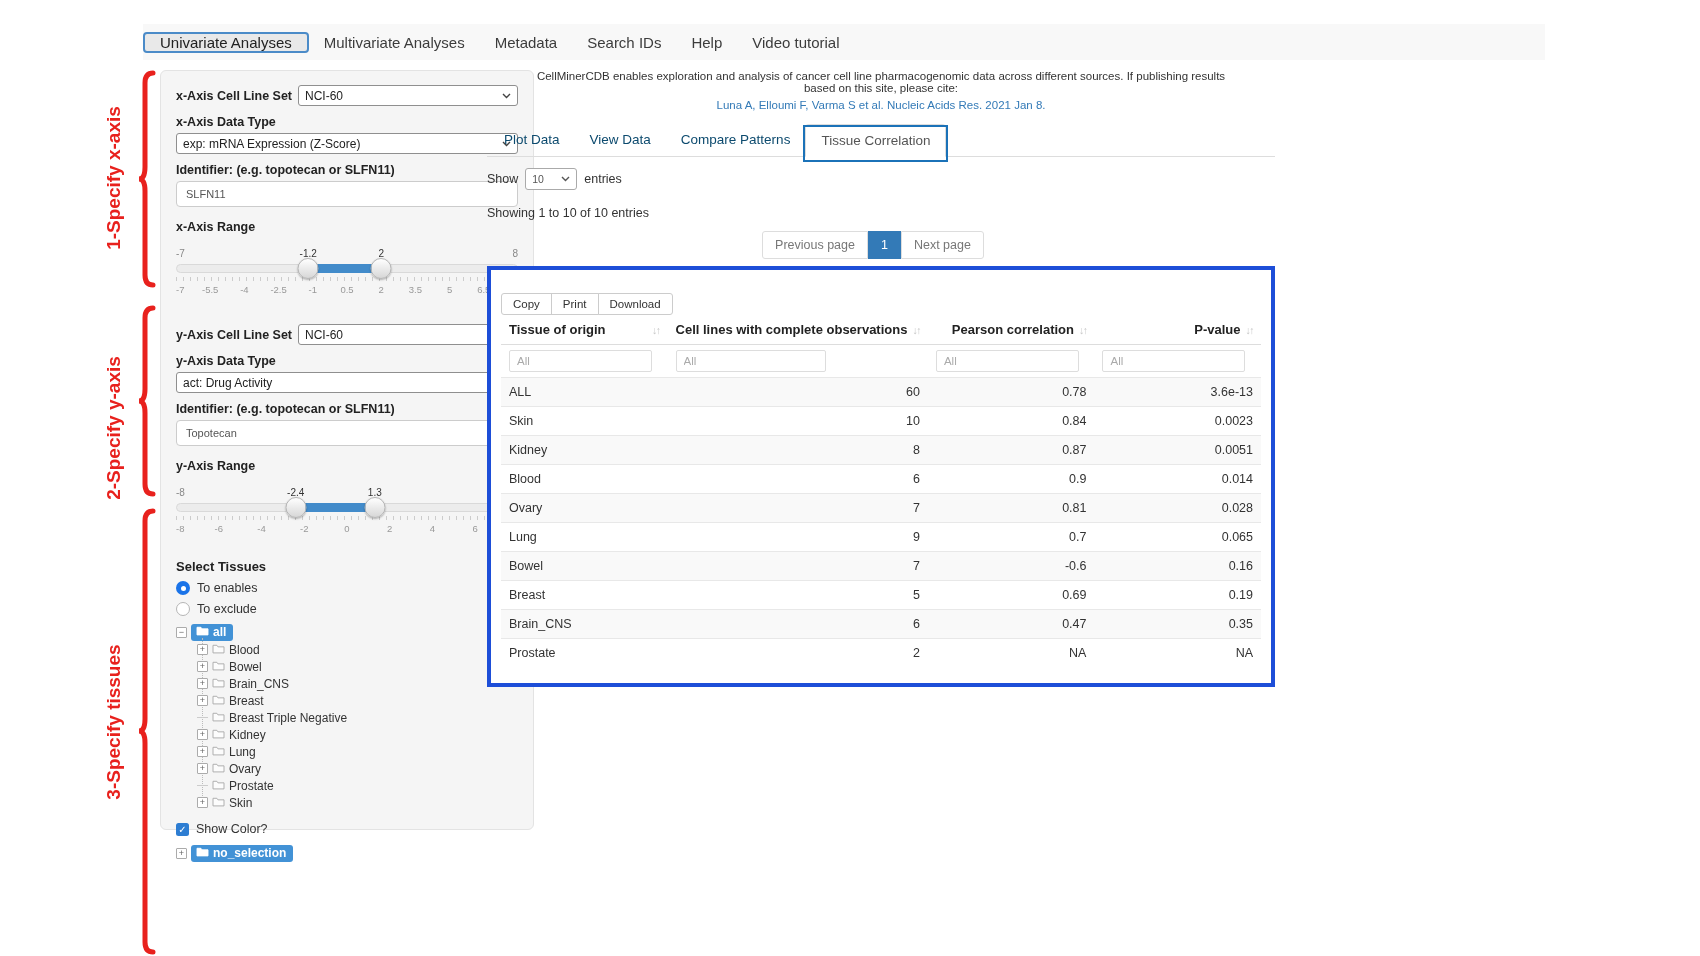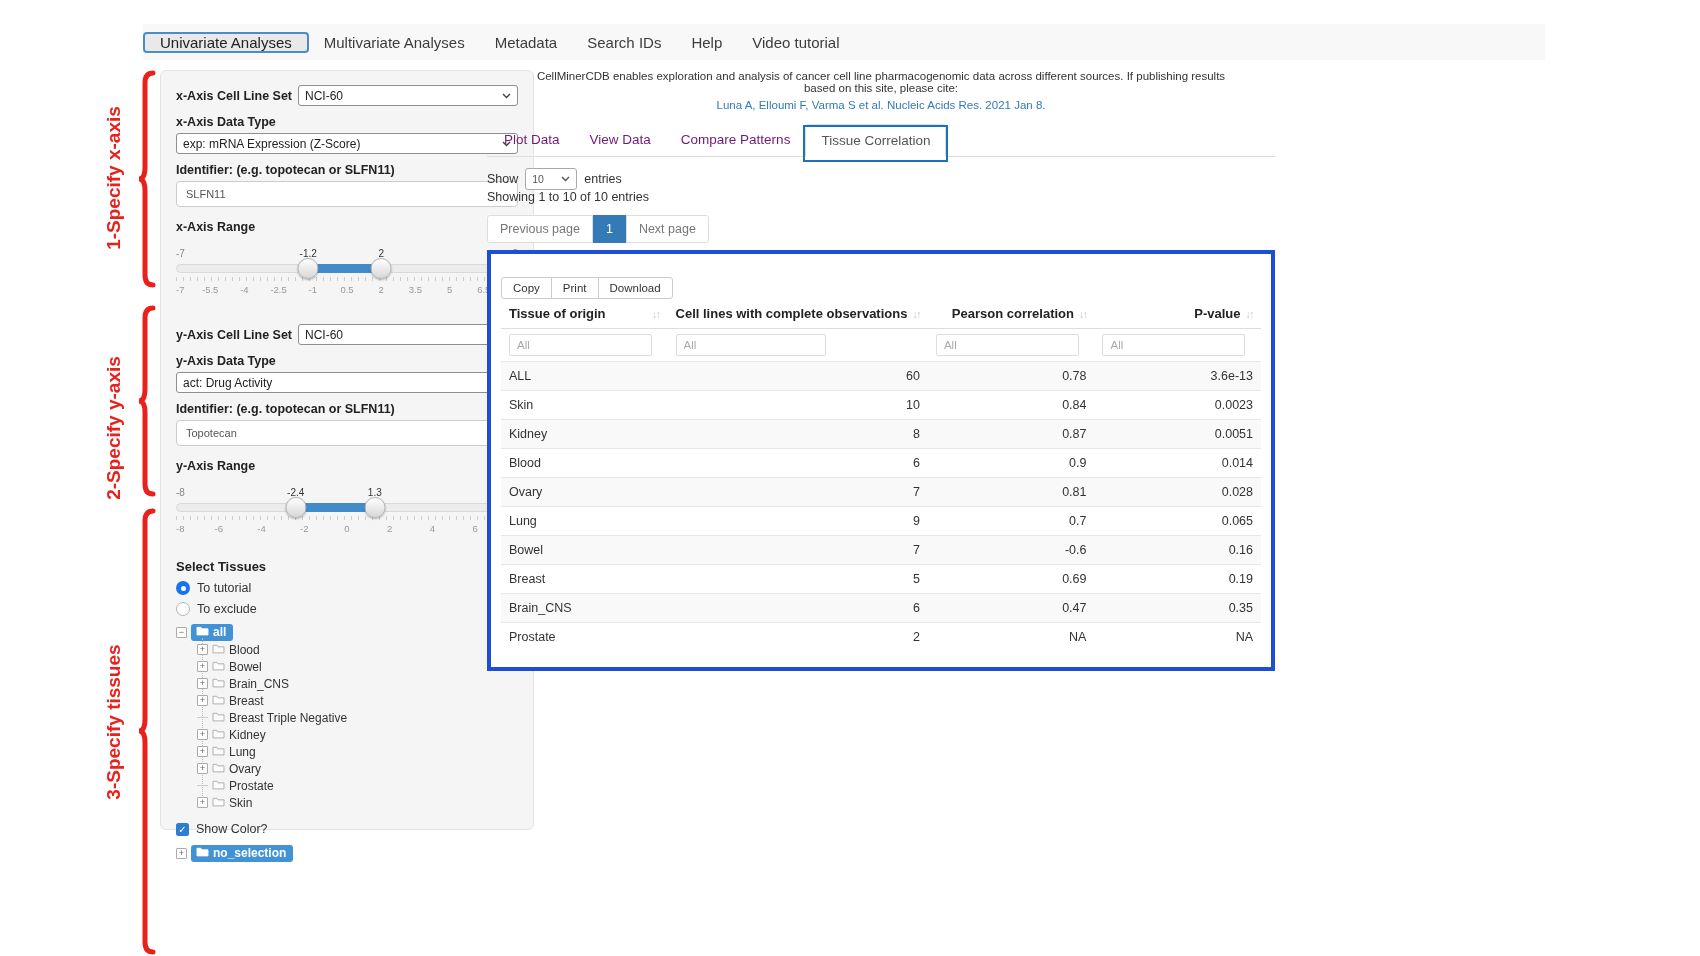--- a/index.html
+++ b/index.html
@@ -70,31 +70,31 @@
   .tree-children::before{content:"";position:absolute;left:5px;top:-3px;height:calc(100% - 8px);
     border-left:1px dotted #bbb}
   .tree-children .tree-row{position:relative;z-index:1}
   #no-sel-row{margin-top:9px}
 
   
   #main{position:absolute;left:487px;top:70px;width:788px}
   .cite1{text-align:center;font-size:11.5px;color:#333;padding:0 40px}
   .cite2{text-align:center;font-size:11.5px;color:#337ab7;margin-top:5px;cursor:pointer}
   .tabs{display:flex;border-bottom:1px solid #ddd;margin-top:13px;padding-left:2px}
-  .tab{font-size:13.5px;color:#701a75;padding:8px 15px;cursor:pointer;white-space:nowrap}
+  .tab{font-size:13.5px;color:#0c4a6e;padding:8px 15px;cursor:pointer;white-space:nowrap}
   .tab.active{color:#555;background:#fff;border:1px solid #ddd;border-bottom-color:#fff;
     border-radius:4px 4px 0 0;margin-bottom:-1px;position:relative}
   .tab.active::after{content:"";position:absolute;left:-3px;right:-3px;top:0;bottom:-6px;
     border:2px solid #1b72b8;pointer-events:none}
   .show-row{display:flex;align-items:center;gap:7px;margin-top:11px;font-size:12.5px}
   .show-select{width:52px;height:22px;border:1px solid #aaa;border-radius:3px;background:#fff;
     display:flex;align-items:center;justify-content:space-between;padding:0 6px;
     font-size:10.5px;color:#555;cursor:pointer}
-  .showing{font-size:12.5px}
-  .pager{display:flex;justify-content:flex-start;margin-top:11px;margin-right:16px}
+  .showing{margin-top:16px;font-size:12.5px}
+  .pager{display:flex;justify-content:center;margin-top:11px;margin-right:16px}
   .pg{font-size:12.5px;padding:6px 12px;cursor:pointer}
   .pg.side{border:1px solid #ddd;background:#fff;color:#777}
   .pg.side.first{border-radius:3px 0 0 3px}
   .pg.side.last{border-radius:0 3px 3px 0}
   .pg.cur{border:1px solid #337ab7;background:#337ab7;color:#fff}
 
   
   .table-box{border:4px solid #1d4ed8;margin-top:7px;background:#fff;padding:23px 10px 16px}
   .dt-buttons{display:flex}
   .dt-btn{border:1px solid #ccc;background:#fff;color:#333;font-size:11.5px;
@@ -233,21 +233,21 @@
         <span class="sl-ticklabel" style="left: 75%; transform: translateX(-50%);">4</span>
         <span class="sl-ticklabel" style="left: 87.5%; transform: translateX(-50%);">6</span>
         <span class="sl-ticklabel" style="left: 100%; transform: translateX(-100%);">8</span>
       </div>
     </div>
 
   <div class="lbl" style="margin-top:20px;font-size:13px">Select Tissues</div>
 
   <div class="radio-row">
     <span class="radio on"></span>
-    <span>To tutorial</span>
+    <span>To enables</span>
   </div>
   <div class="radio-row">
     <span class="radio"></span>
     <span>To exclude</span>
   </div>
 
   <div id="tree">
       <div class="tree-row">
         <span class="expander">−</span>
         <span class="node-pill">

